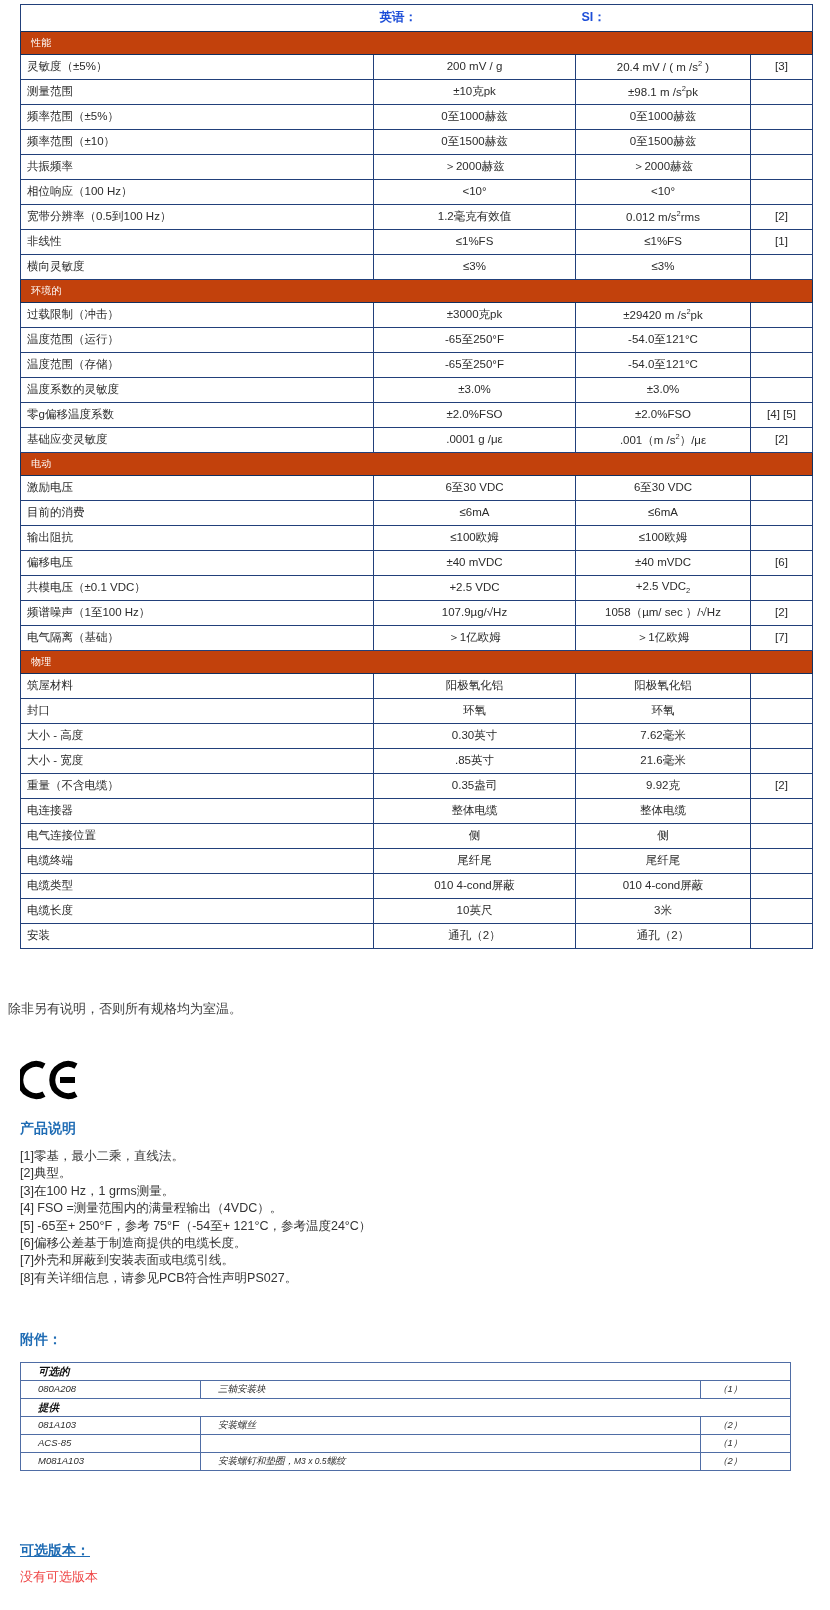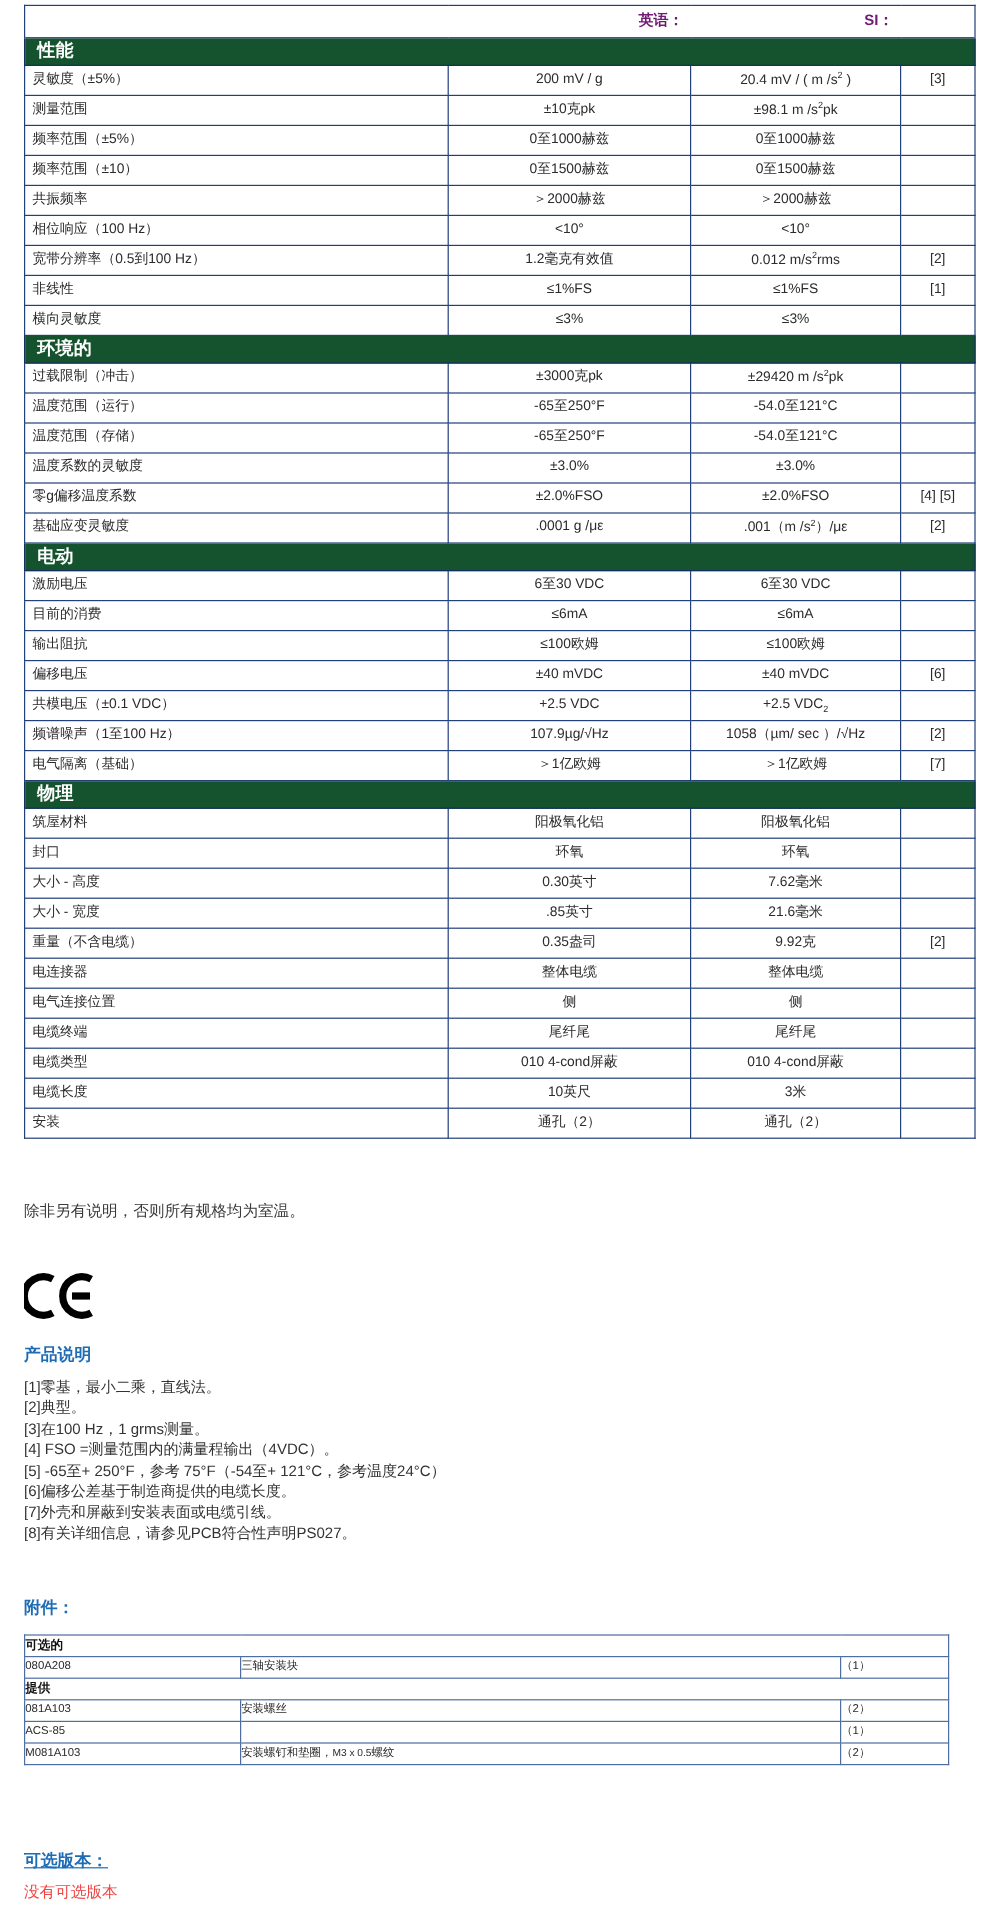--- a/index.html
+++ b/index.html
@@ -46,48 +46,48 @@
     padding: 0 6px;
     vertical-align: middle;
     color: #2b2b2b;
     font-size: 11.5px;
     line-height: 1.15;
   }
   table.spec tr.unit-head td {
     border: none;
     border-bottom: none;
     height: 24px;
-    text-align: right;
+    text-align: left;
     font-weight: bold;
     font-size: 12.5px;
-    color: #701a75;
+    color: #1d4ed8;
     padding-bottom: 2px;
   }
   table.spec tr.unit-head td.blank-left {
     border: 1px solid #22407a;
     border-right: none;
     border-bottom: none;
   }
   table.spec tr.unit-head td.blank-right {
     border: 1px solid #22407a;
     border-left: none;
     border-bottom: none;
   }
   table.spec tr.unit-head td.u-eng,
   table.spec tr.unit-head td.u-si {
     border-top: 1px solid #22407a;
     border-bottom: none;
     border-left: none;
     border-right: none;
   }
   table.spec tr.section td {
-    background: #14532d;
+    background: #c2410c;
     color: #ffffff;
-    font-weight: bold;
-    font-size: 15px;
+    font-weight: normal;
+    font-size: 10px;
     height: 22px;
     border-color: #12305e;
     padding-left: 10px;
     letter-spacing: 0.2px;
   }
   td.lbl {
     text-align: left;
     padding-left: 18px;
     white-space: nowrap;
   }
@@ -98,21 +98,21 @@
   td.note {
     text-align: center;
     white-space: nowrap;
   }
   sup.sup { font-size: 7.5px; vertical-align: super; }
   sub.sub { font-size: 7.5px; vertical-align: sub; }
 
   
   .note-line {
     position: absolute;
-    left: 20px;
+    left: 8px;
     top: 1000px;
     font-size: 13px;
     color: #3a3a3a;
   }
   .ce-mark {
     position: absolute;
     left: 20px;
     top: 1060px;
     font-size: 40px;
     font-weight: bold;
@@ -171,26 +171,27 @@
     border-collapse: collapse;
     table-layout: fixed;
     font-size: 9.5px;
   }
   table.acc col.a-pn   { width: 180px; }
   table.acc col.a-desc { width: 500px; }
   table.acc col.a-qty  { width: 90px; }
   table.acc td {
     border: 1px solid #4f6da5;
     height: 17px;
-    padding: 0 0;
+    padding: 0 17px;
     vertical-align: middle;
     color: #2b2b2b;
     line-height: 1.1;
     white-space: nowrap;
     overflow: hidden;
+    font-style: italic;
   }
   table.acc tr.acc-section td {
     font-weight: bold;
     font-size: 10.5px;
     color: #111;
   }
   table.acc td.qty { text-align: left; }
   .mono-small { font-size: 8.5px; text-align: right; }
 </style>
 </head>

